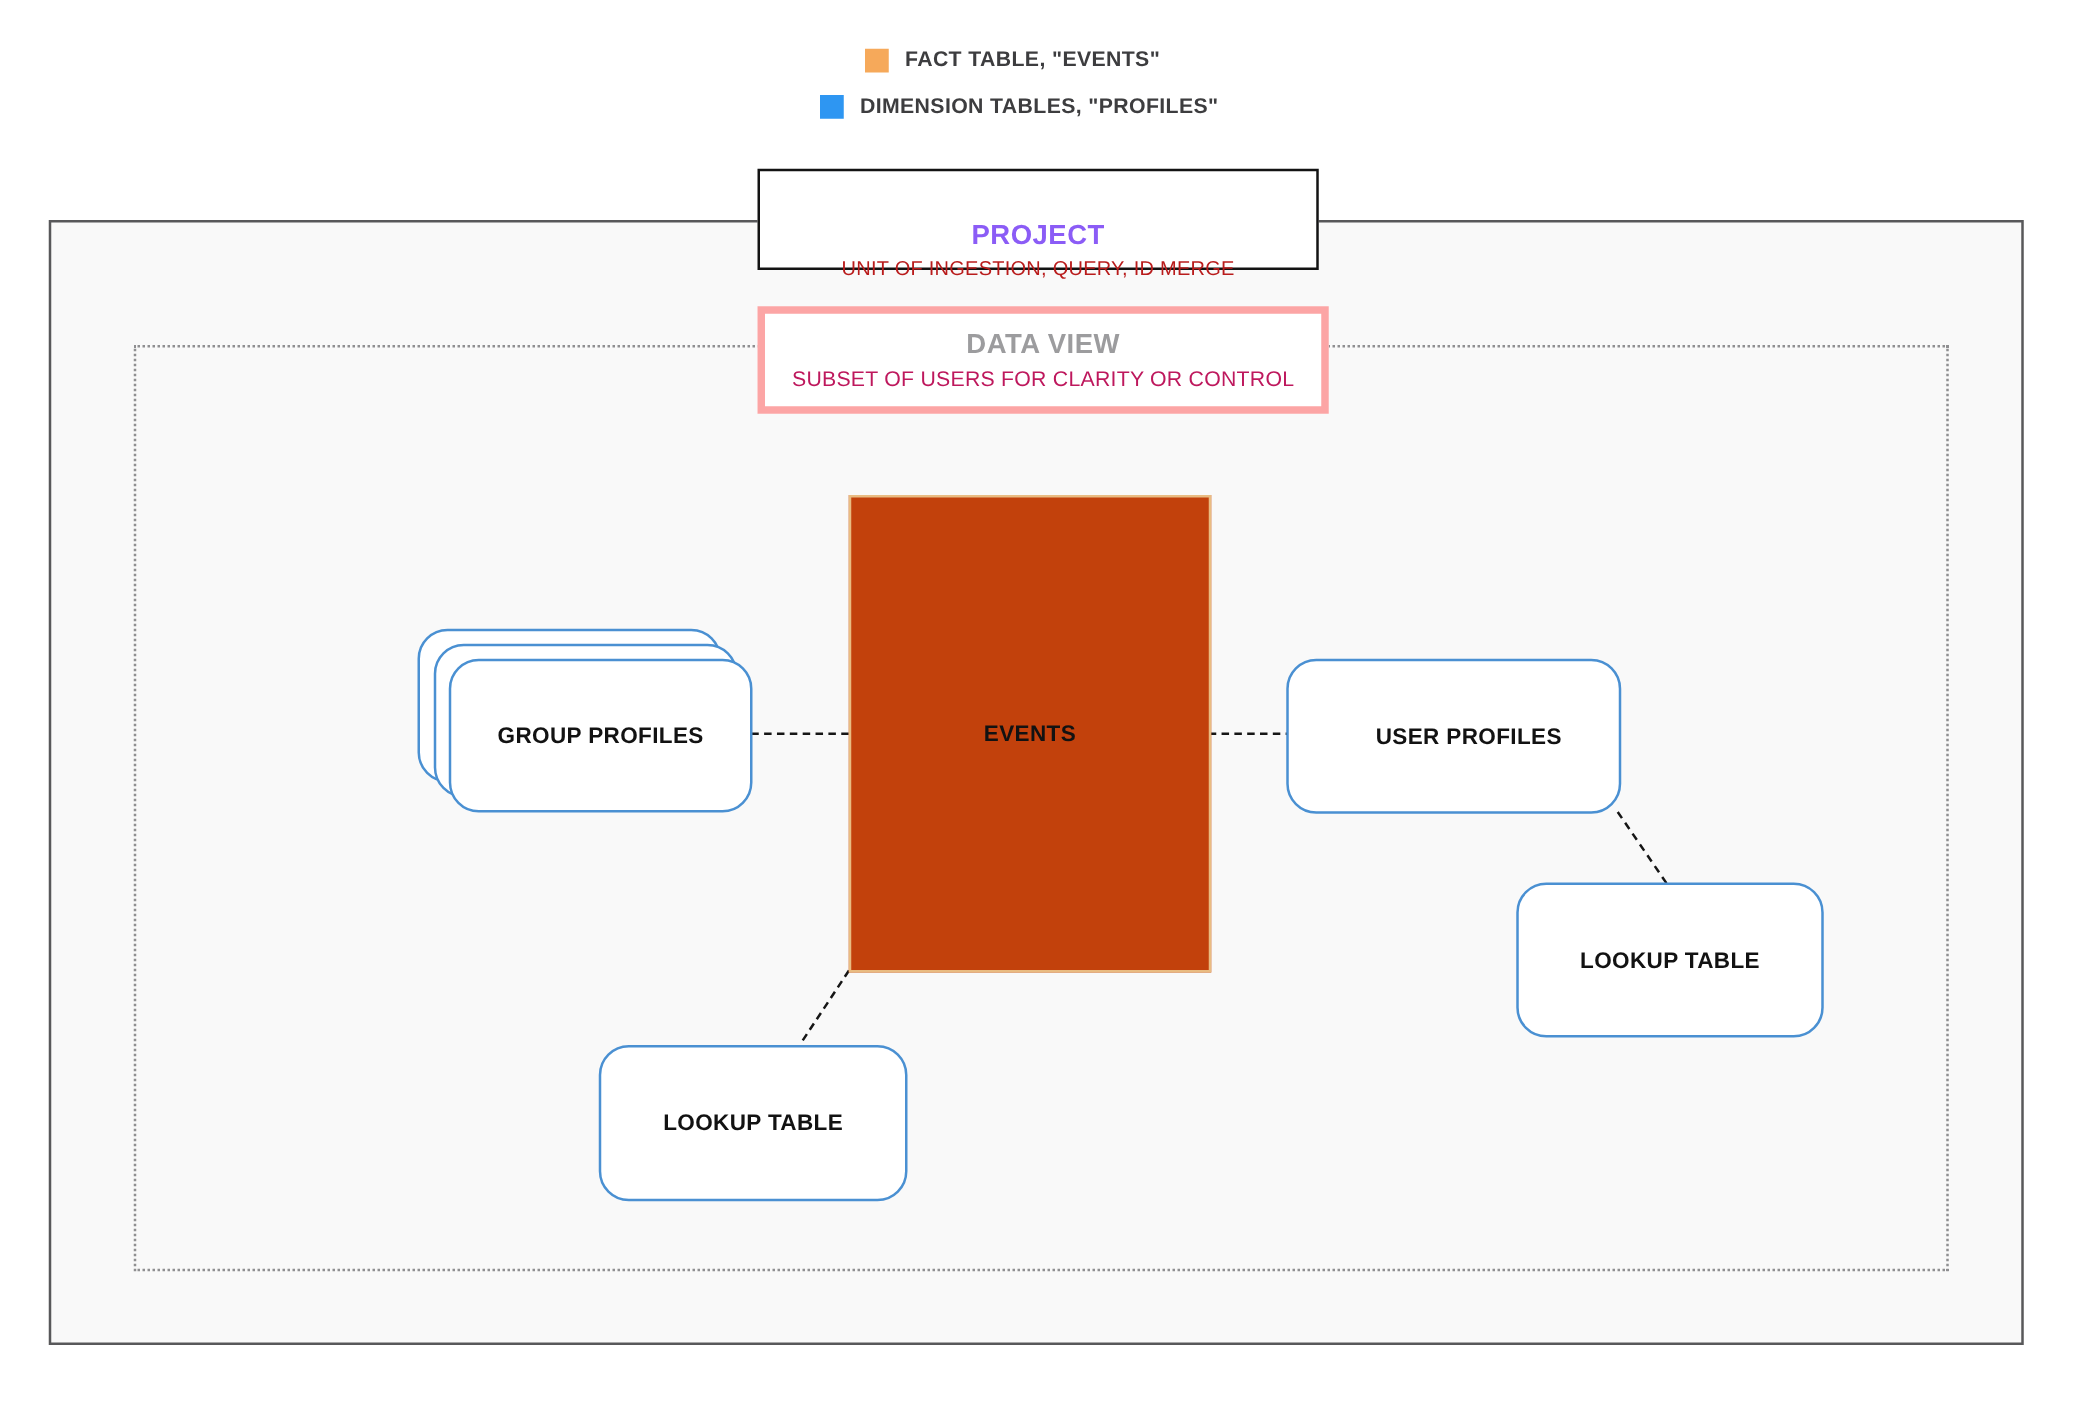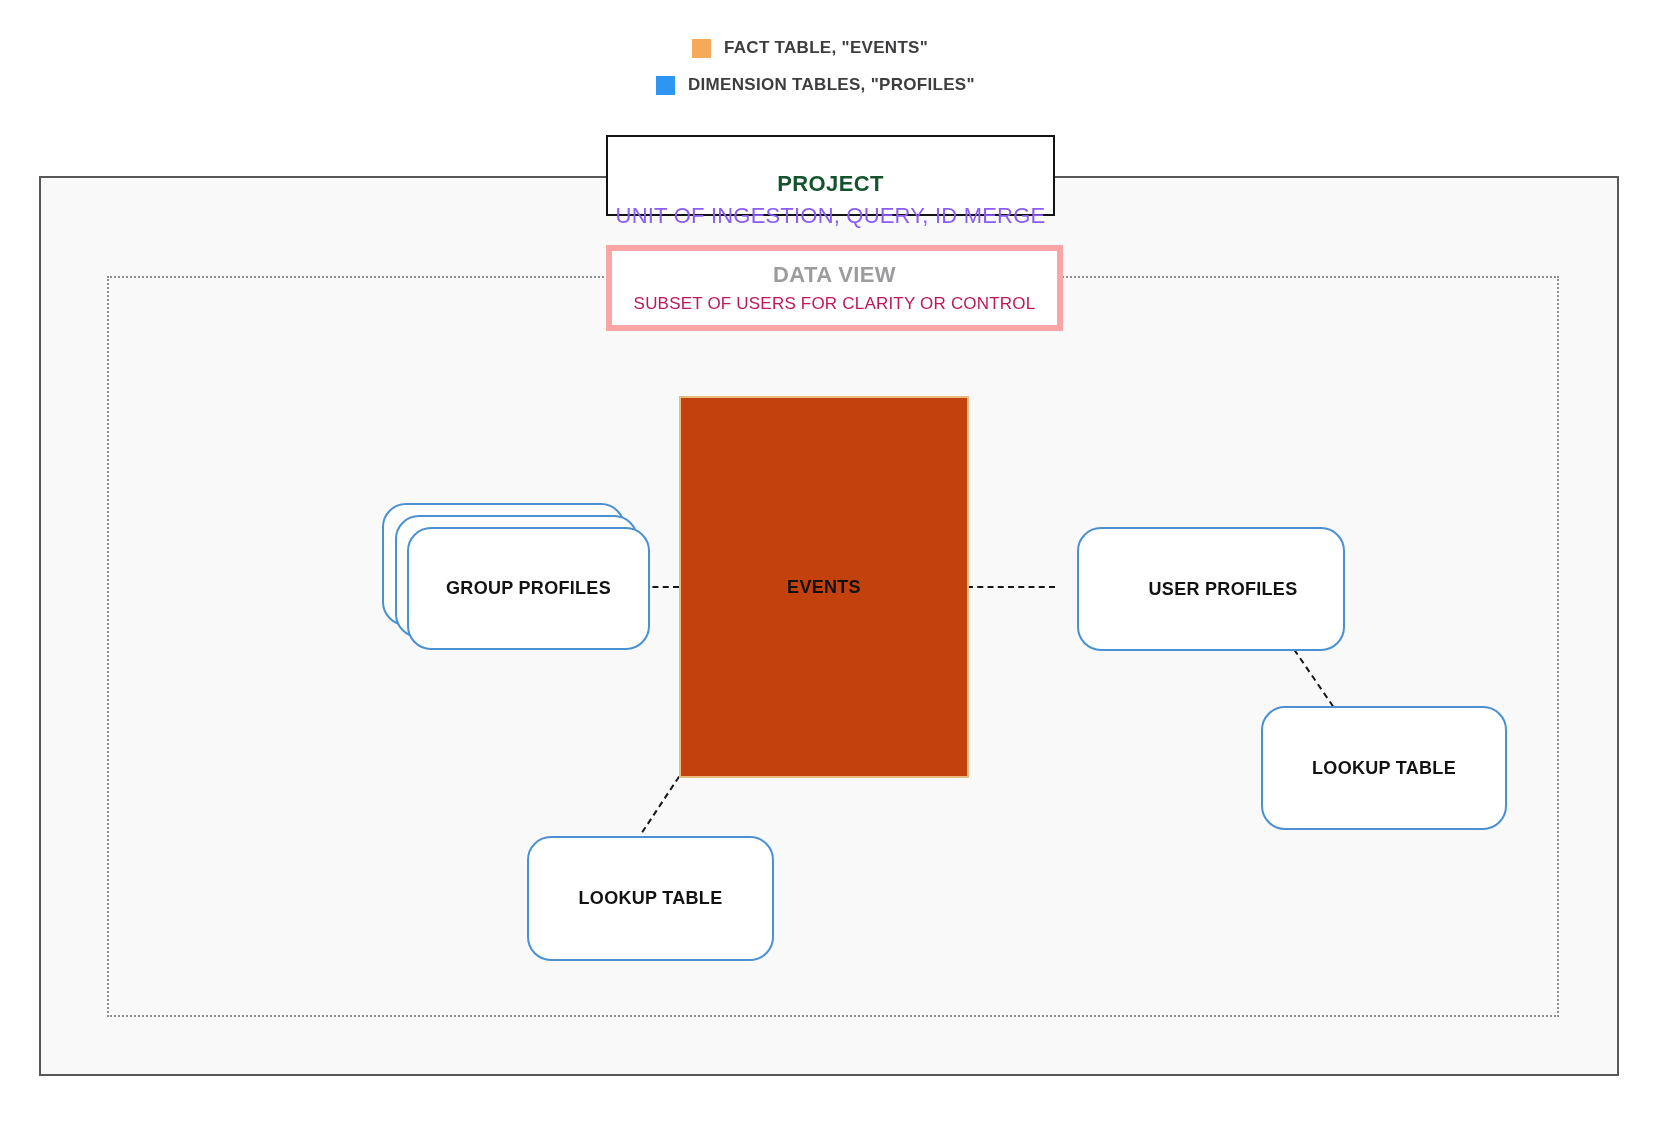--- a/index.html
+++ b/index.html
@@ -64,27 +64,27 @@
     gap: 6px;
   }
   .project-box {
     top: 135px;
     height: 77px;
     border: 2px solid #131313;
   }
   .project-title {
     font-size: 22px;
     font-weight: bold;
-    color: #14532d;
+    color: #8b5cf6;
     letter-spacing: 0.4px;
     margin-top: 48px;
   }
   .project-subtitle {
-    font-size: 22px;
-    color: #8b5cf6;
+    font-size: 16px;
+    color: #b91c1c;
     letter-spacing: 0.2px;
   }
   .dataview-box {
     top: 245px;
     height: 74px;
     border: 6px solid #fca5a5;
   }
   .dataview-title {
     font-size: 22px;
     font-weight: bold;
@@ -116,21 +116,20 @@
     justify-content: center;
   }
   .dim-node {
     position: absolute;
     border: 2px solid #4A90D2;
     border-radius: 24px;
     background: #ffffff;
     display: flex;
     align-items: center;
     justify-content: center;
-    margin-left: 48px;
   }
   .gp-back   { left: 334px; top: 503px; width: 239px; height: 119px; }
   .gp-middle { left: 347px; top: 515px; width: 239px; height: 119px; }
   .gp-front  { left: 359px; top: 527px; width: 239px; height: 119px; }
   .user-profiles { left: 1029px; top: 527px; width: 240px; height: 120px; padding-left: 24px; }
   .lookup-right  { left: 1213px; top: 706px; width: 242px; height: 120px; }
   .lookup-bottom { left: 479px;  top: 836px; width: 243px; height: 121px; }
 
   
   .connector {

